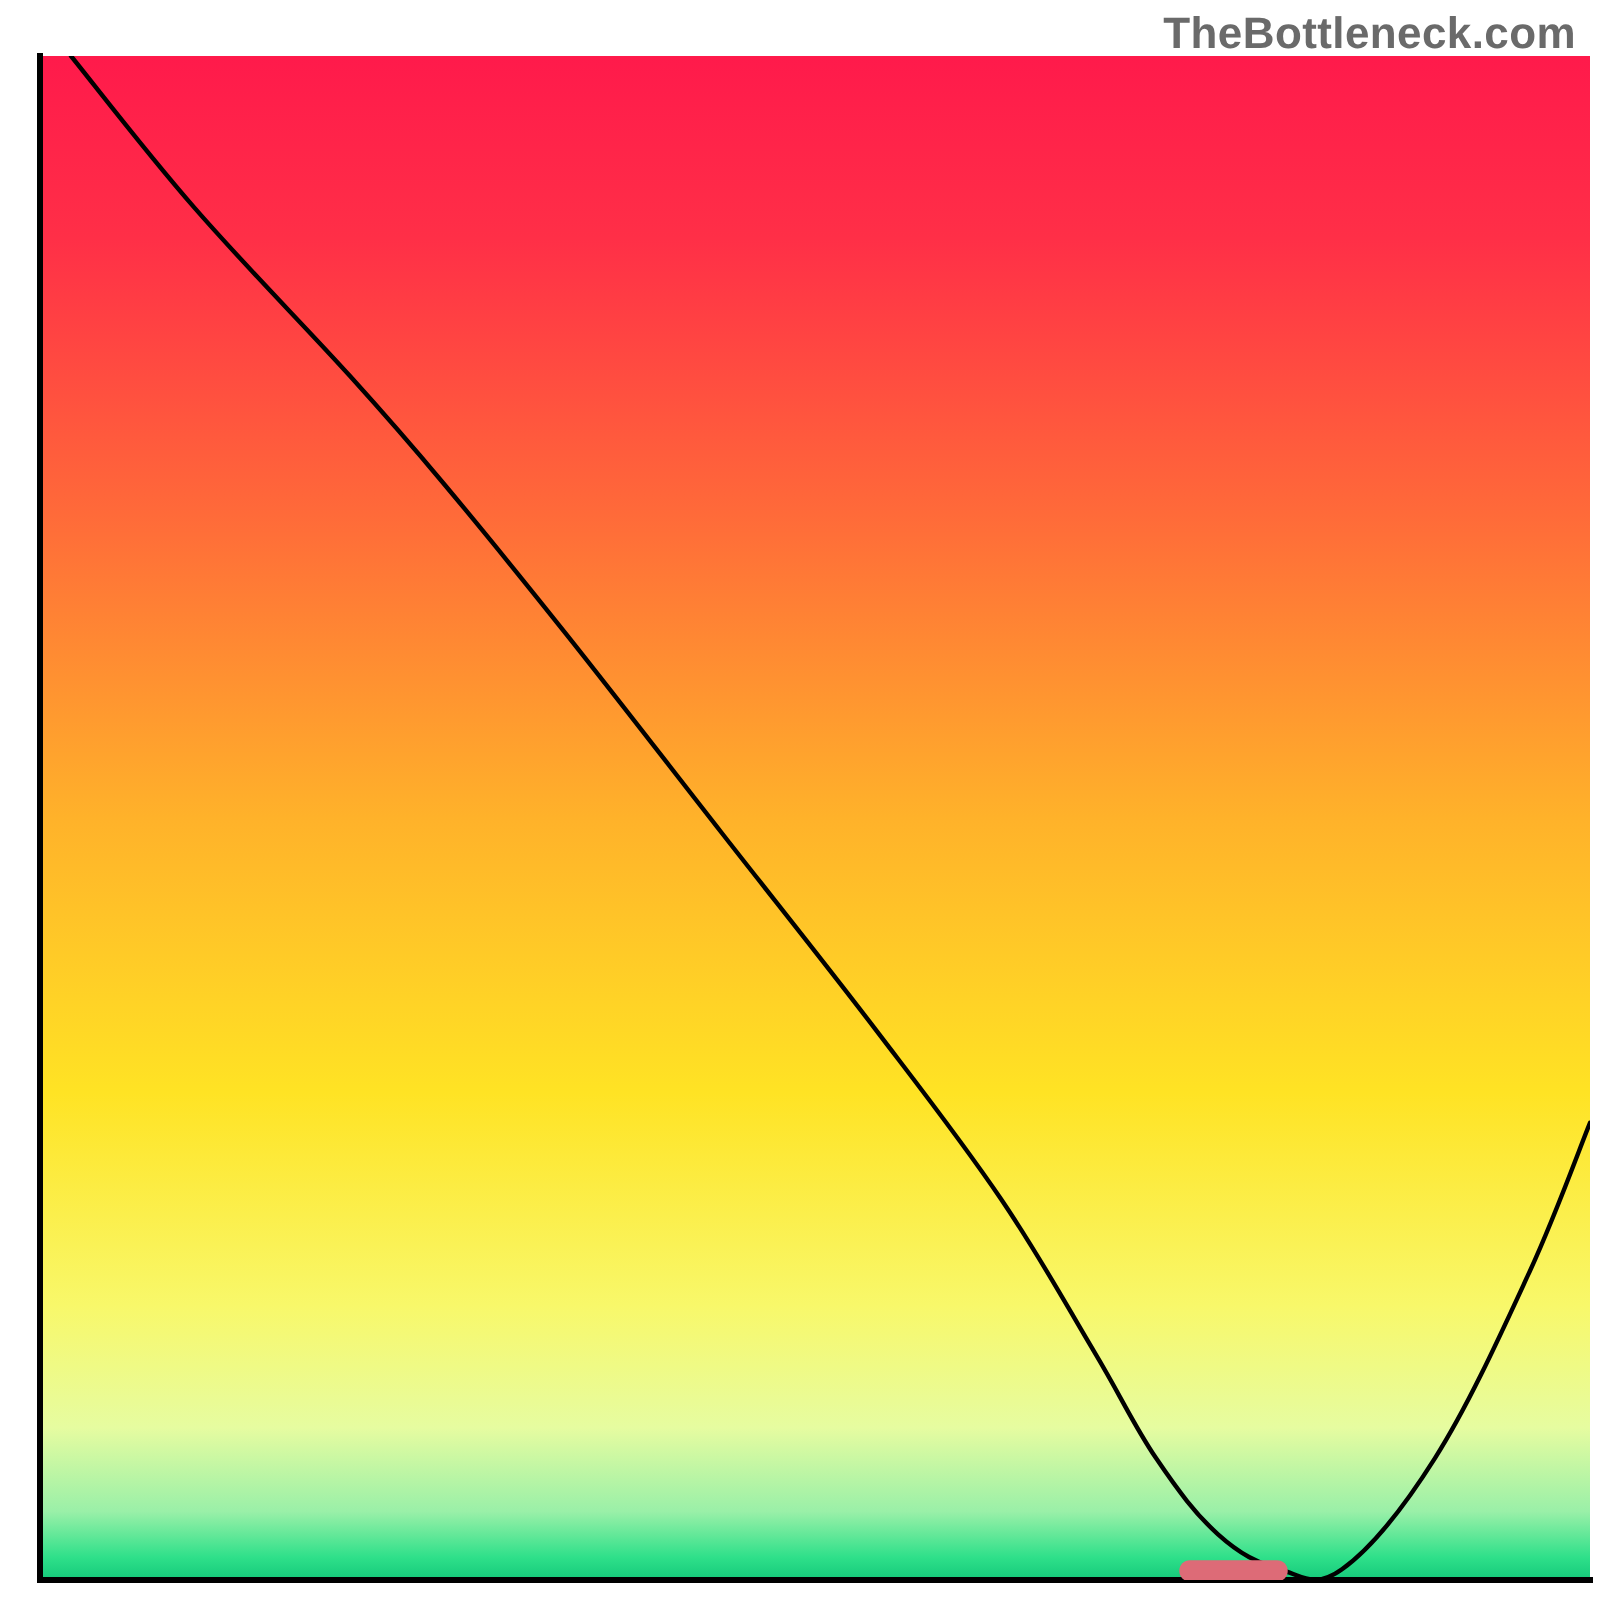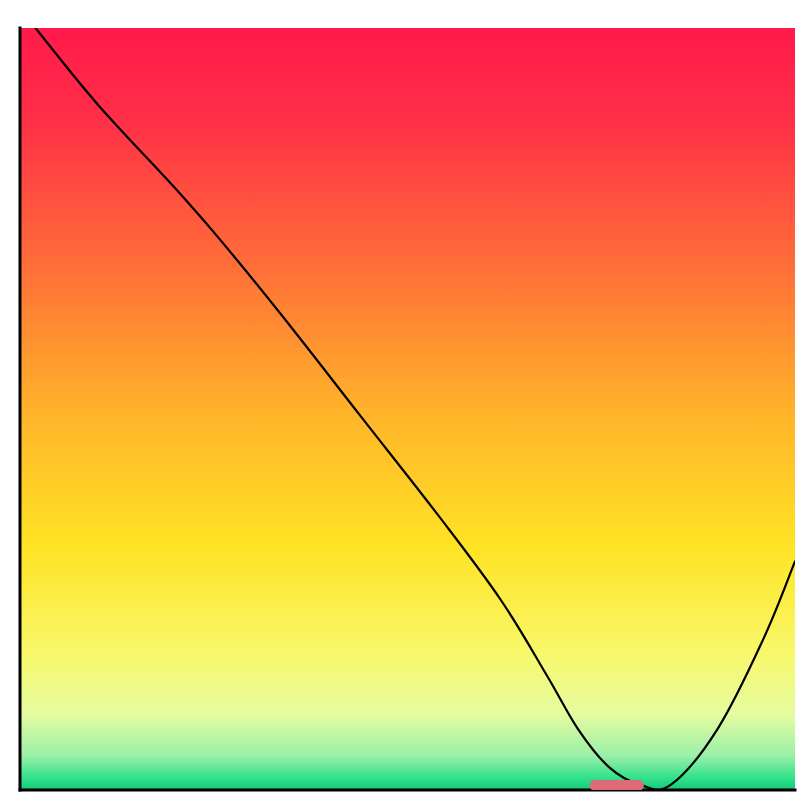--- a/index.html
+++ b/index.html
@@ -62,13 +62,14 @@
         <line x1="20" y1="28" x2="20" y2="790" stroke="#000" stroke-width="3" stroke-linecap="square"></line>
         <line x1="20" y1="790" x2="795" y2="790" stroke="#000" stroke-width="3" stroke-linecap="square"></line>
       </g>
 
     <g clip-path="url(#plotClip)">
       <path id="curvePath" fill="none" d="M 35.5 28 C 46.66 41.71599999999999, 72.39 75.39639999999994, 97.5 104.19999999999993 C 122.61 133.00359999999992, 152.68 163.33119999999997, 175 188.01999999999998 C 197.32 212.7088, 201.97 218.0428, 221.5 241.36 C 241.03 264.6772, 258.39 286.0132, 283.5 317.56 C 308.61 349.1068, 333.1 380.9584, 361 416.62 C 388.9 452.2816, 413.39 482.76160000000004, 438.5 515.6800000000001 C 463.61 548.5984000000001, 480.97 570.6964, 500.5 599.5 C 520.03 628.3036, 533.05 652.3828000000001, 547 675.7 C 560.95 699.0172, 566.84 712.5808, 578 729.04 C 589.16 745.4992, 597.84 757.1273199999999, 609 767.14 C 620.16 777.15268, 628.84 781.5113200000001, 640 784.666 C 651.16 787.82068, 657.05 794.6786800000001, 671 784.666 C 684.95 774.65332, 700.76 755.51188, 717.5 729.04 C 734.24 702.5681199999999, 750.05 667.7752, 764 637.6 C 777.95 607.4248, 789.42 575.116, 795 561.4" stroke="#000000" stroke-width="2.2" stroke-linejoin="round" stroke-linecap="round"></path>
       <rect id="optMarker" x="589.625" y="780.094" width="54.25000000000001" height="10.668" rx="5.334" ry="5.334" fill="#dd6b77"></rect>
     </g>
   </svg>
 
+  <div class="watermark">TheBottleneck.com</div>
 </div>
 
 </body></html>

